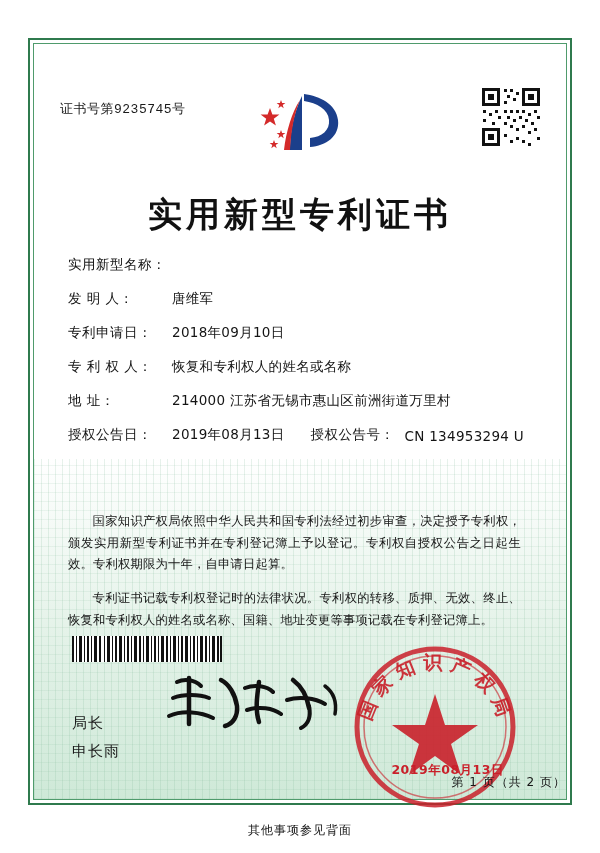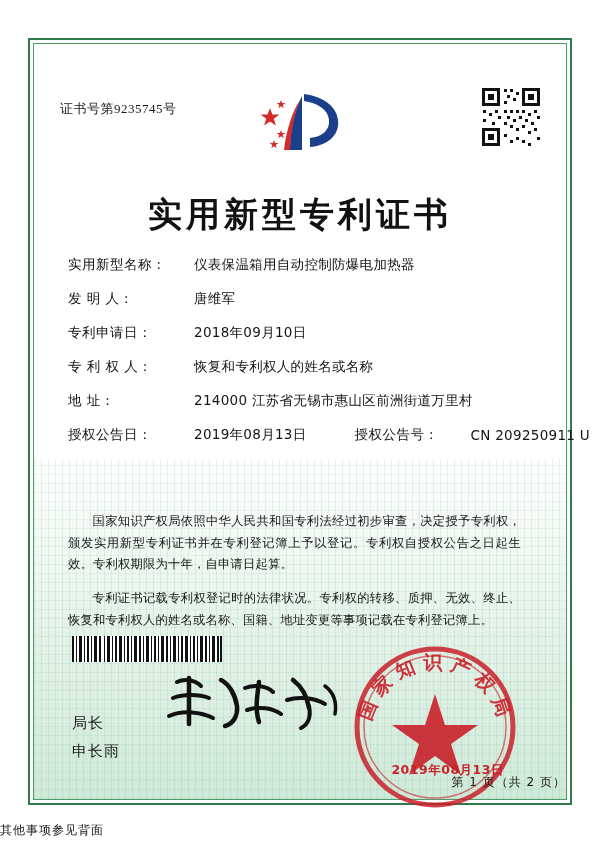--- a/index.html
+++ b/index.html
@@ -45,21 +45,21 @@
       repeating-linear-gradient(0deg, rgba(120,180,145,0.12) 0 1px, rgba(255,255,255,0) 1px 9px);
   }
   .content{
     position:absolute;
     left:34px;top:44px;right:34px;bottom:54px;
   }
   
   .cert-no{
     position:absolute;left:26px;top:56px;
     font-size:13px;letter-spacing:0.5px;color:#1a1a1a;
-    font-family:Liberation Serif, serif;
+    font-family:Liberation Mono, monospace;
   }
   .qr{
     position:absolute;right:24px;top:42px;
     width:62px;height:62px;
     background:#ffffff;
   }
   .qr svg{display:block;}
   
   .logo{
     position:absolute;left:50%;top:46px;transform:translateX(-50%);
@@ -74,25 +74,24 @@
     font-weight:bold;
     color:#111111;
     font-family:"DejaVu Sans","Liberation Sans",sans-serif;
   }
   
   .fields{
     position:absolute;left:34px;top:212px;right:30px;
   }
   .field-row{
     display:flex;
-    align-items:center;
+    align-items:flex-end;
     margin-bottom:16px;
     font-size:13.5px;
     color:#141414;
-    gap:22px;
   }
   .field-label{
     width:104px;
     flex:0 0 104px;
     letter-spacing:0.5px;
     white-space:nowrap;
   }
   .field-value{
     flex:1 1 auto;
     letter-spacing:0.3px;
@@ -154,21 +153,21 @@
   
   .page-num{
     position:absolute;left:0;right:0;bottom:8px;
     text-align:right;
     font-size:12px;
     color:#151515;
     letter-spacing:1px;
   }
   .footnote{
     position:absolute;left:0;right:0;bottom:14px;
-    text-align:left;
+    text-align:center;
     font-size:12px;
     color:#151515;
     letter-spacing:1px;
   }
 </style>
 </head>
 <body>
 
 <div class="page">
 
@@ -247,21 +246,20 @@
           <polygon points="20,50 21.1,53.1 24.4,53.1 21.7,55.1 22.7,58.2 20,56.3 17.3,58.2 18.3,55.1 15.6,53.1 18.9,53.1"></polygon>
         </g>
       </svg>
     </div>
 
     <div class="title">实用新型专利证书</div>
 
     <div class="fields">
       <div class="field-row">
         <span class="field-label">实用新型名称：</span>
-        <span class="field-value">仪表保温箱用自动控制防爆电加热器</span>
       </div>
       <div class="field-row">
         <span class="field-label">发 明 人：</span>
         <span class="field-value">唐维军</span>
       </div>
       <div class="field-row">
         <span class="field-label">专利申请日：</span>
         <span class="field-value">2018年09月10日</span>
       </div>
       <div class="field-row">
@@ -269,21 +267,21 @@
         <span class="field-value">恢复和专利权人的姓名或名称</span>
       </div>
       <div class="field-row">
         <span class="field-label">地 址：</span>
         <span class="field-value">214000 江苏省无锡市惠山区前洲街道万里村</span>
       </div>
       <div class="field-row dual">
         <span class="field-label">授权公告日：</span>
         <span class="field-value">2019年08月13日</span>
         <span class="second-label">授权公告号：</span>
-        <span class="second-value">CN 209250911 U</span>
+        <span class="second-value">CN 134953294 U</span>
       </div>
     </div>
 
     <div class="paras">
       <p class="para">国家知识产权局依照中华人民共和国专利法经过初步审查，决定授予专利权，颁发实用新型专利证书并在专利登记簿上予以登记。专利权自授权公告之日起生效。专利权期限为十年，自申请日起算。</p>
       <p class="para">专利证书记载专利权登记时的法律状况。专利权的转移、质押、无效、终止、恢复和专利权人的姓名或名称、国籍、地址变更等事项记载在专利登记簿上。</p>
     </div>
 
     <div class="barcode">
       <svg width="150" height="26" viewBox="0 0 150 26" xmlns="http://www.w3.org/2000/svg">

